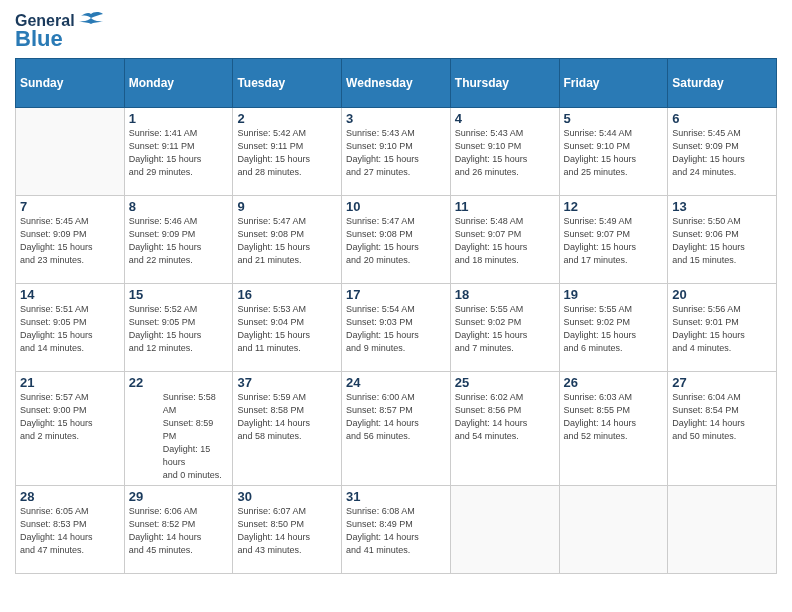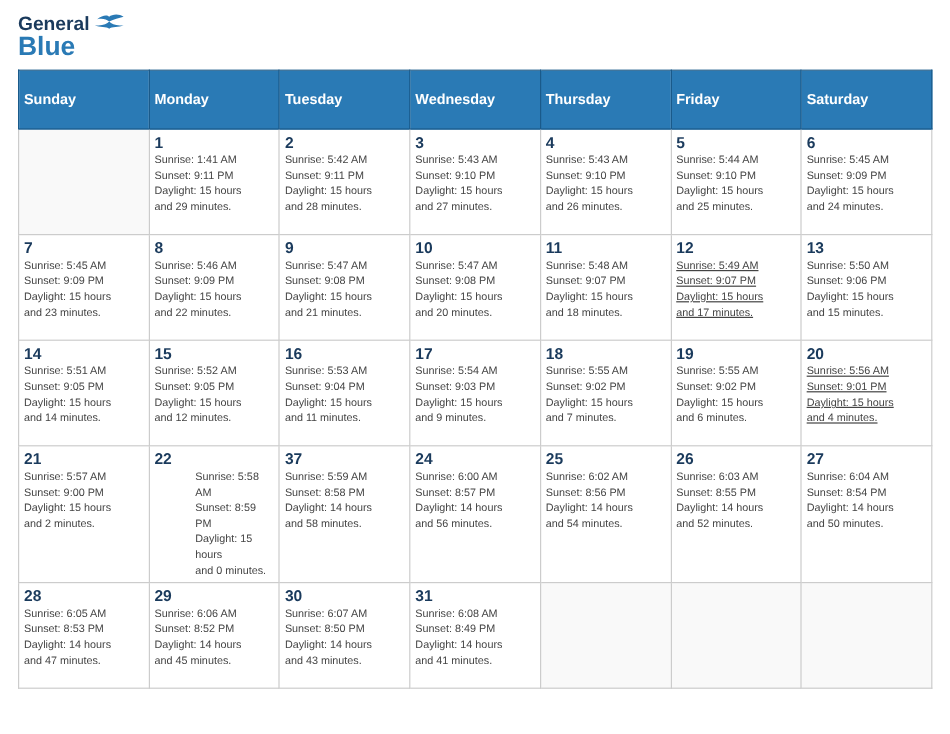--- a/index.html
+++ b/index.html
@@ -196,21 +196,21 @@
           </td>
           <td>
             <span class="day-number">11</span>
             <div class="day-info" style="white-space: pre-line;">Sunrise: 5:48 AM
 Sunset: 9:07 PM
 Daylight: 15 hours
 and 18 minutes.</div>
           </td>
           <td>
             <span class="day-number">12</span>
-            <div class="day-info" style="white-space: pre-line; text-decoration: underline;">Sunrise: 5:49 AM
+            <div class="day-info" style="white-space: pre-line;">Sunrise: 5:49 AM
 Sunset: 9:07 PM
 Daylight: 15 hours
 and 17 minutes.</div>
           </td>
           <td>
             <span class="day-number">13</span>
             <div class="day-info" style="white-space: pre-line;">Sunrise: 5:50 AM
 Sunset: 9:06 PM
 Daylight: 15 hours
 and 15 minutes.</div>
@@ -254,21 +254,21 @@
           </td>
           <td>
             <span class="day-number">19</span>
             <div class="day-info" style="white-space: pre-line;">Sunrise: 5:55 AM
 Sunset: 9:02 PM
 Daylight: 15 hours
 and 6 minutes.</div>
           </td>
           <td>
             <span class="day-number">20</span>
-            <div class="day-info" style="white-space: pre-line; text-decoration: underline;">Sunrise: 5:56 AM
+            <div class="day-info" style="white-space: pre-line;">Sunrise: 5:56 AM
 Sunset: 9:01 PM
 Daylight: 15 hours
 and 4 minutes.</div>
           </td>
         </tr>
         <tr>
           <td>
             <span class="day-number">21</span>
             <div class="day-info" style="white-space: pre-line;">Sunrise: 5:57 AM
 Sunset: 9:00 PM

